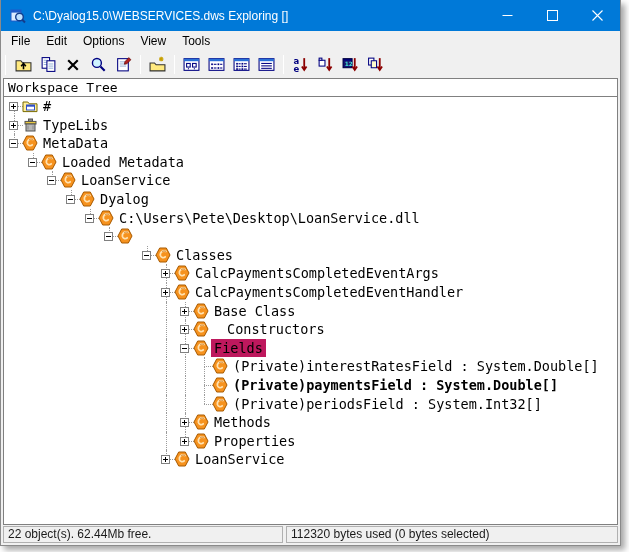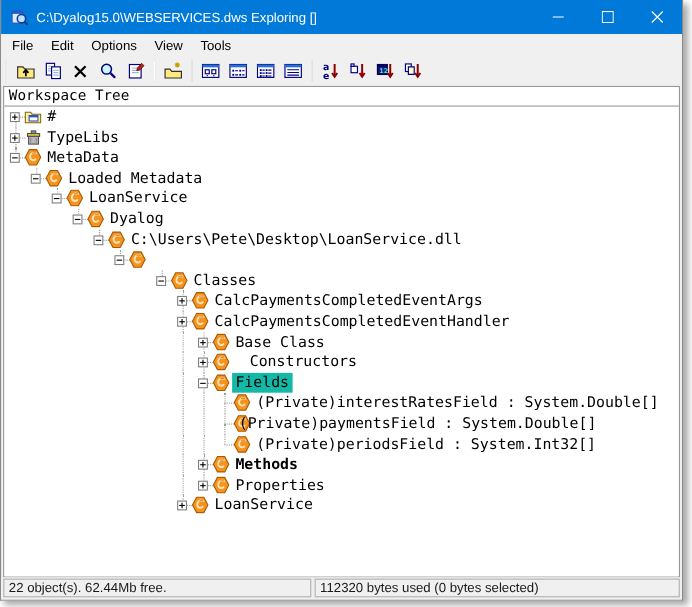--- a/index.html
+++ b/index.html
@@ -462,21 +462,21 @@
           </div>
           <div class="trow">
             <div class="guide" style="left: 161.5px;"></div>
             <div class="vtop" style="left: 180.5px;"></div>
             <div class="vbot" style="left: 180.5px;"></div>
             <div class="hline" style="left: 181px;"></div>
             <div class="exp minus" style="left: 176px;"></div>
             <svg class="ticon" style="left: 189px;">
               <use href="#sym-metadata"></use>
             </svg>
-            <span class="tlabel sel" style="left: 207px; background: #14b8a6;">Fields</span>
+            <span class="tlabel sel" style="left: 207px; background: #be185d;">Fields</span>
           </div>
           <div class="trow">
             <div class="guide" style="left: 161.5px;"></div>
             <div class="guide" style="left: 180.5px;"></div>
             <div class="vtop" style="left: 199.5px;"></div>
             <div class="vbot" style="left: 199.5px;"></div>
             <div class="hline" style="left: 200px;"></div>
             <svg class="ticon" style="left: 208px;">
               <use href="#sym-metadata"></use>
             </svg>
@@ -484,42 +484,42 @@
           </div>
           <div class="trow">
             <div class="guide" style="left: 161.5px;"></div>
             <div class="guide" style="left: 180.5px;"></div>
             <div class="vtop" style="left: 199.5px;"></div>
             <div class="vbot" style="left: 199.5px;"></div>
             <div class="hline" style="left: 200px;"></div>
             <svg class="ticon" style="left: 208px;">
               <use href="#sym-metadata"></use>
             </svg>
-            <span class="tlabel" style="left: 210px;">(Private)paymentsField : System.Double[]</span>
+            <span class="tlabel" style="left: 226px; font-weight: bold;">(Private)paymentsField : System.Double[]</span>
           </div>
           <div class="trow">
             <div class="guide" style="left: 161.5px;"></div>
             <div class="guide" style="left: 180.5px;"></div>
             <div class="vtop" style="left: 199.5px;"></div>
             <div class="hline" style="left: 200px;"></div>
             <svg class="ticon" style="left: 208px;">
               <use href="#sym-metadata"></use>
             </svg>
             <span class="tlabel" style="left: 226px;">(Private)periodsField : System.Int32[]</span>
           </div>
           <div class="trow">
             <div class="guide" style="left: 161.5px;"></div>
             <div class="vtop" style="left: 180.5px;"></div>
             <div class="vbot" style="left: 180.5px;"></div>
             <div class="hline" style="left: 181px;"></div>
             <div class="exp plus" style="left: 176px;"></div>
             <svg class="ticon" style="left: 189px;">
               <use href="#sym-metadata"></use>
             </svg>
-            <span class="tlabel" style="left: 207px; font-weight: bold;">Methods</span>
+            <span class="tlabel" style="left: 207px;">Methods</span>
           </div>
           <div class="trow">
             <div class="guide" style="left: 161.5px;"></div>
             <div class="vtop" style="left: 180.5px;"></div>
             <div class="hline" style="left: 181px;"></div>
             <div class="exp plus" style="left: 176px;"></div>
             <svg class="ticon" style="left: 189px;">
               <use href="#sym-metadata"></use>
             </svg>
             <span class="tlabel" style="left: 207px;">Properties</span>

